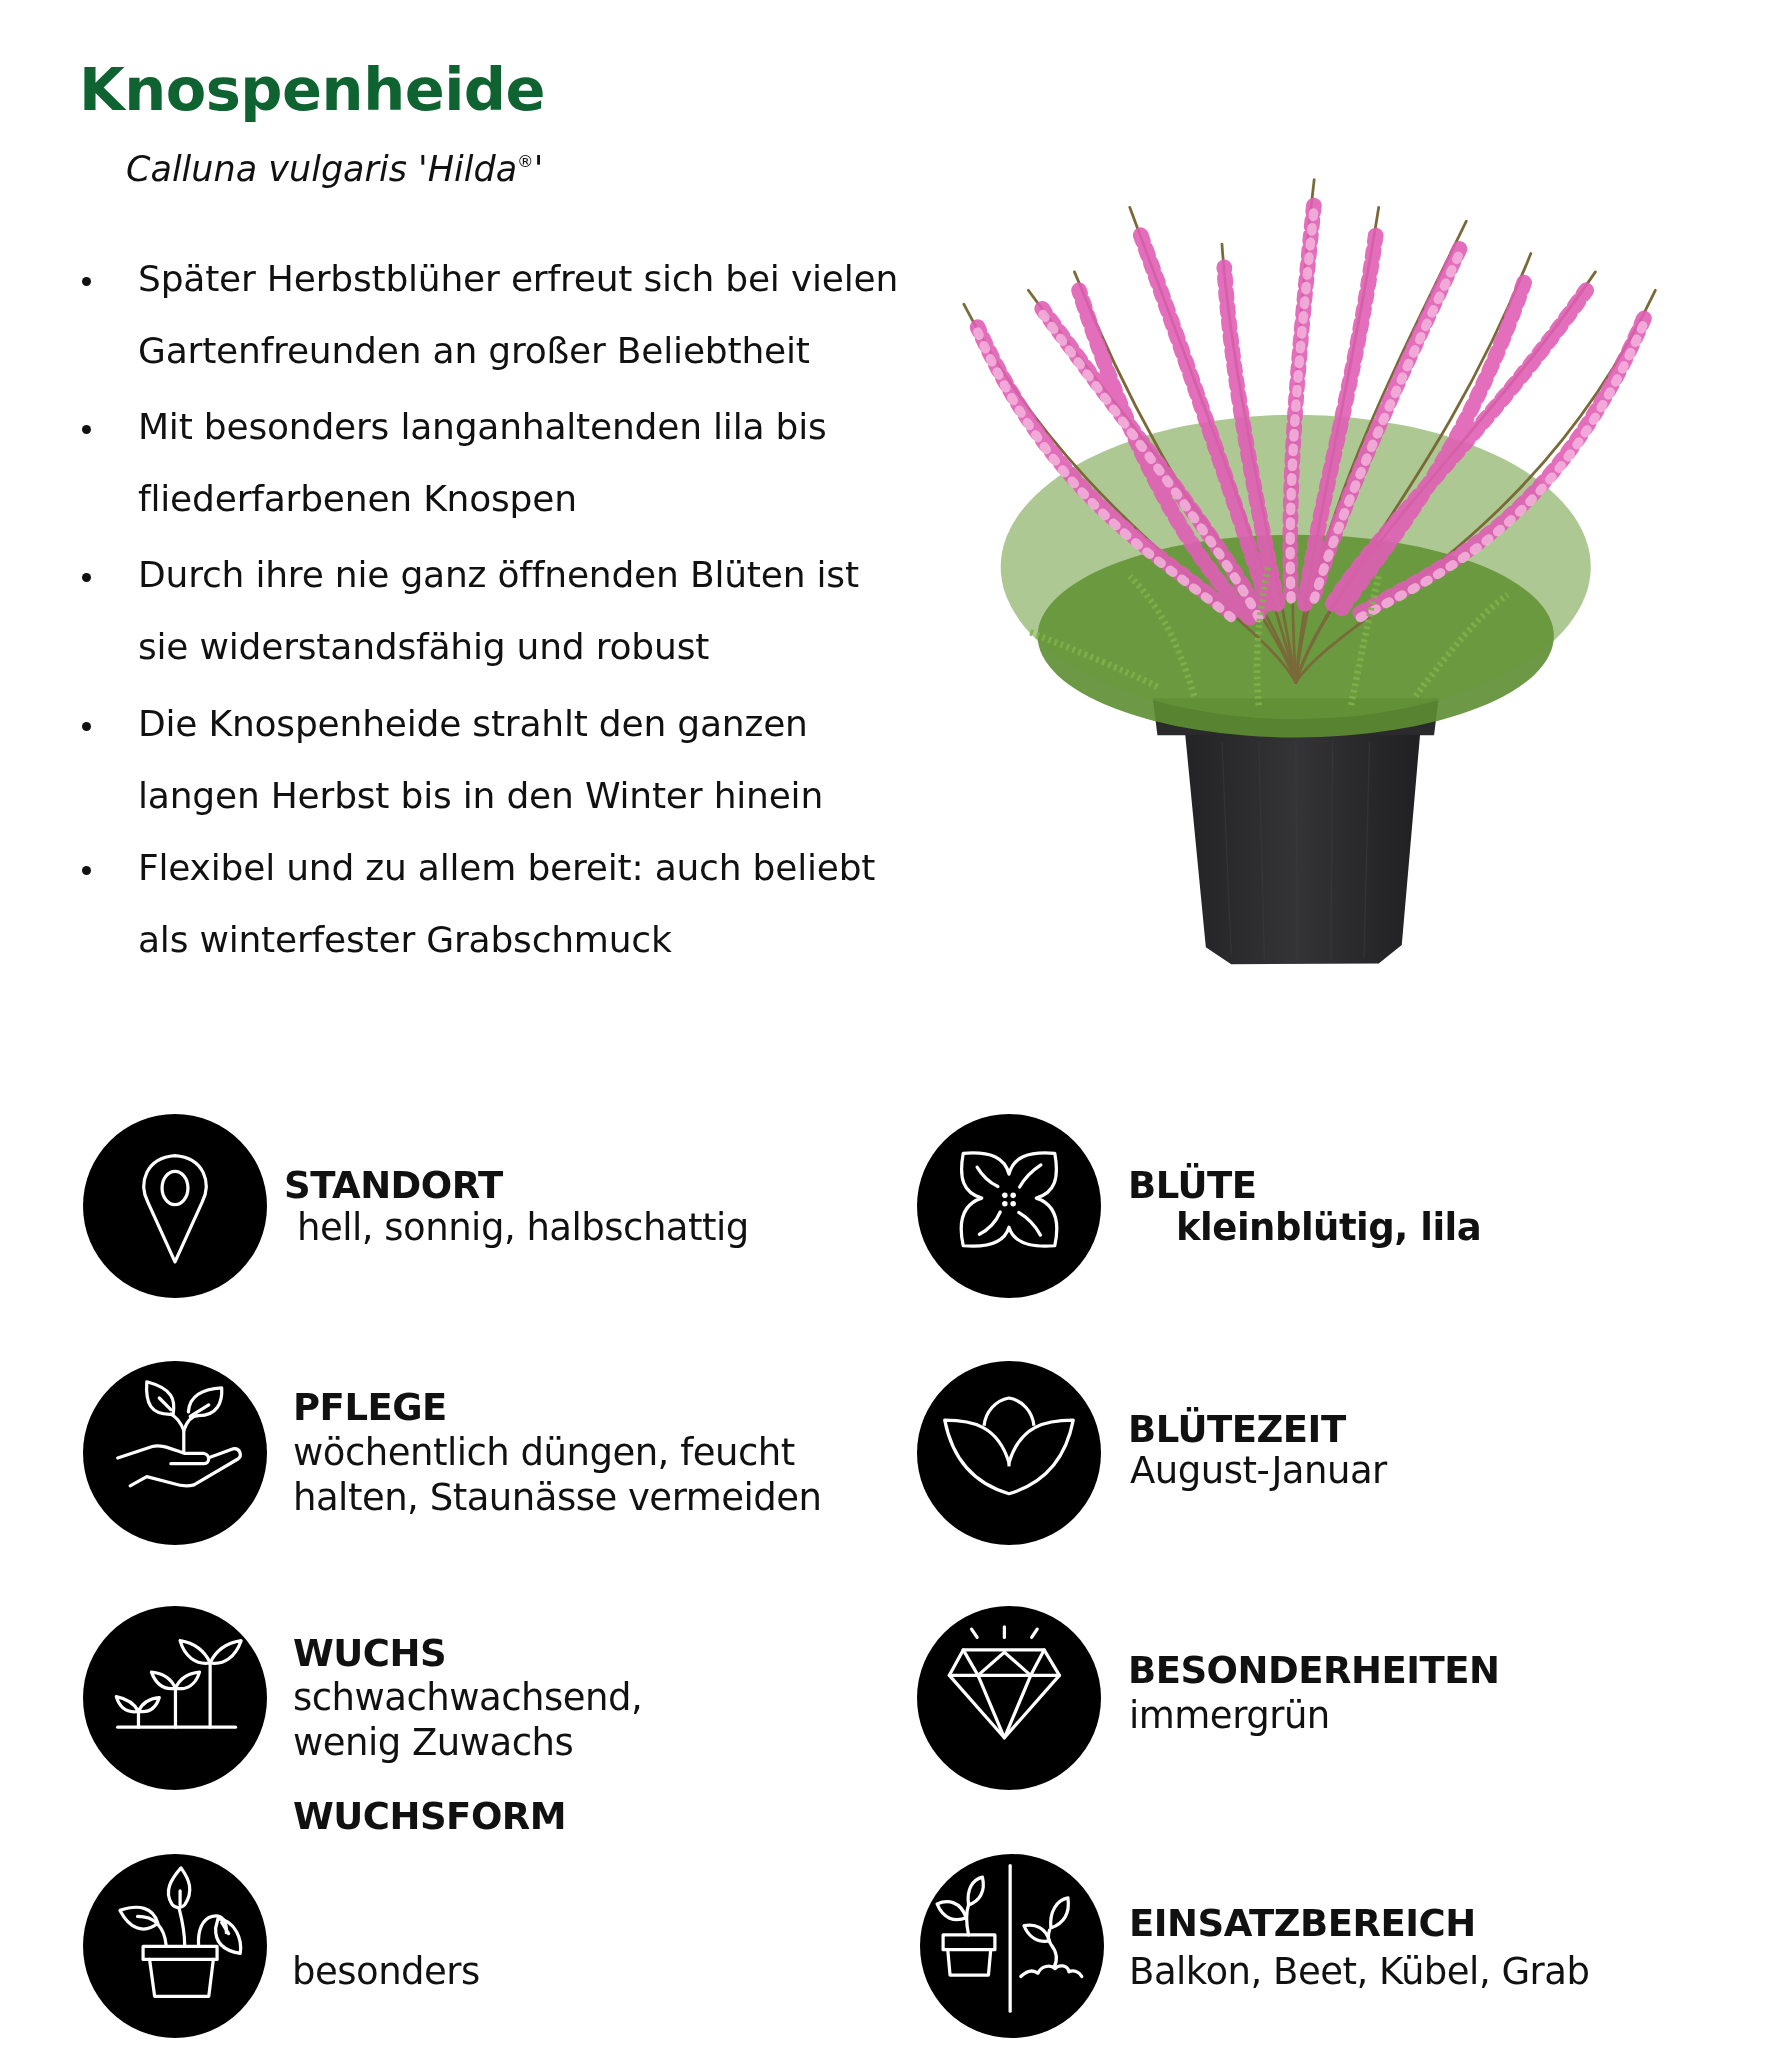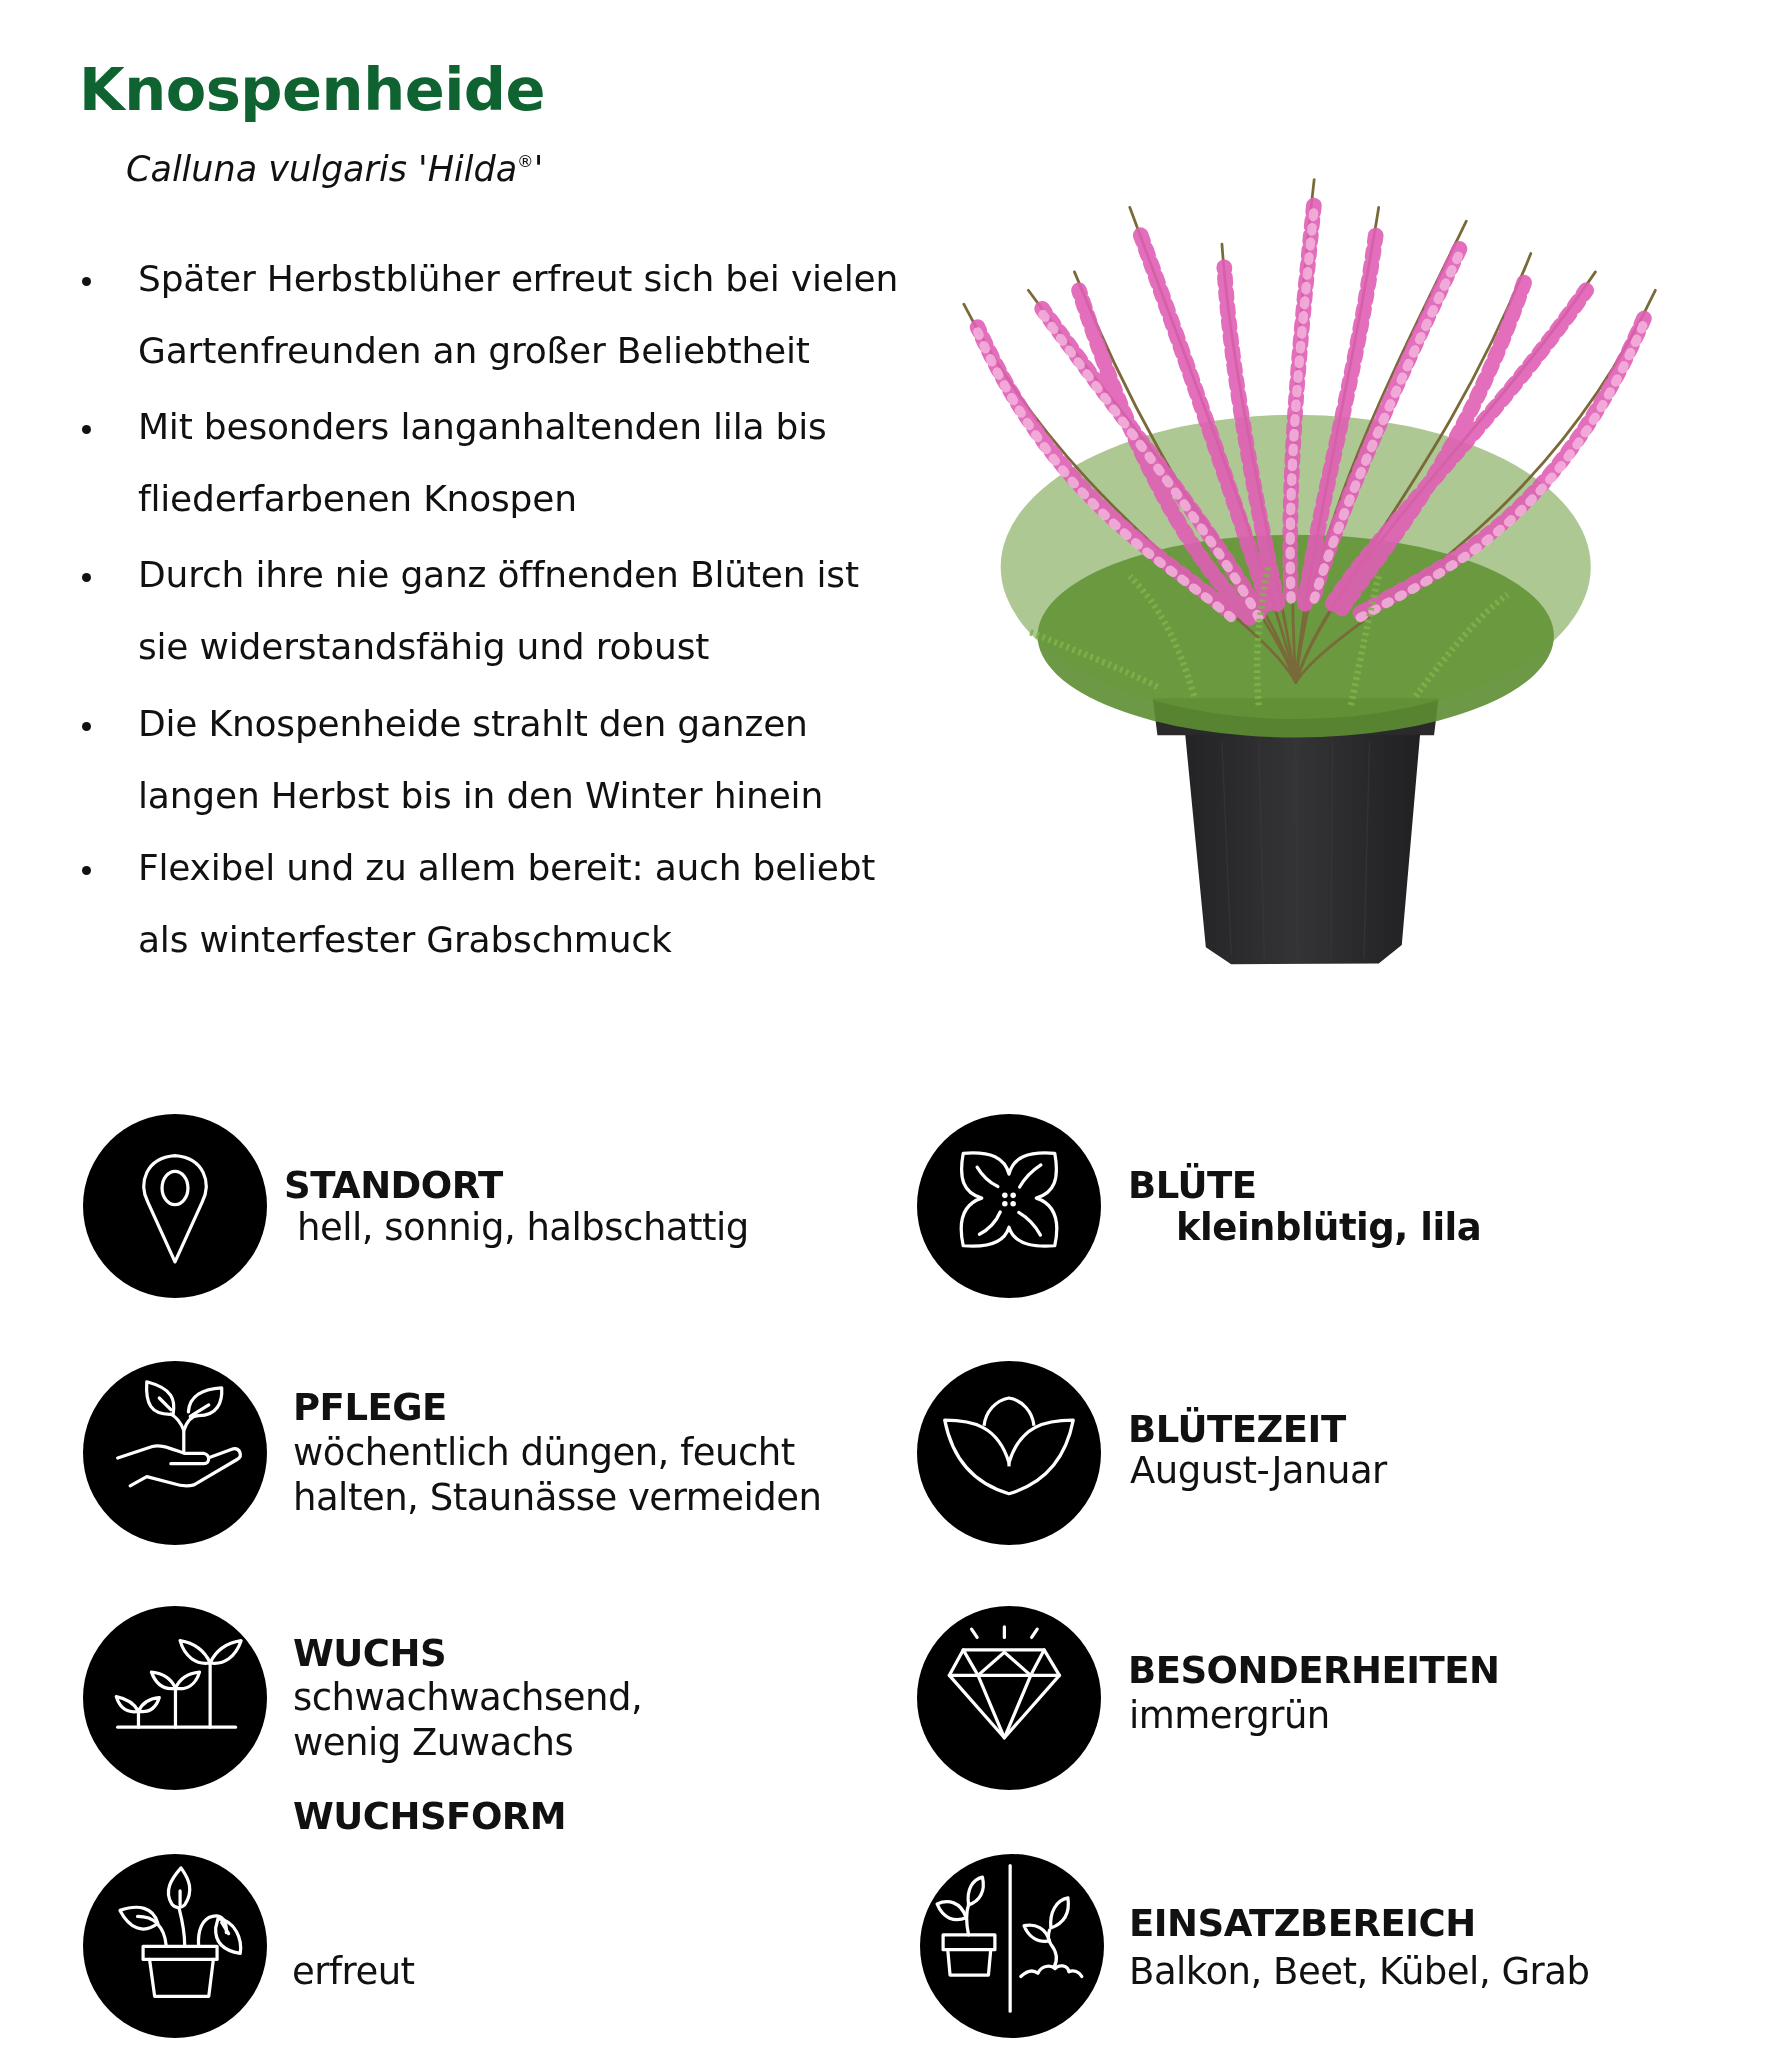--- a/index.html
+++ b/index.html
@@ -224,21 +224,21 @@
         <path d="M118 135 C 135 135 150 140 160 150"></path>
         <path d="M220 198 C 220 170 215 145 208 118"></path>
         <path d="M212 30 C 190 55 175 80 192 108 C 200 118 212 118 220 110 C 240 80 230 55 212 30 Z"></path>
         <path d="M210 80 L210 110"></path>
         <path d="M250 198 C 248 165 258 140 280 135 C 300 130 312 145 310 170"></path>
         <path d="M292 140 C 330 145 345 185 340 215 C 310 210 285 195 287 160 Z"></path>
         <path d="M300 148 L315 172"></path>
       </svg>
     </div>
     <div class="feature-label" style="left:293px; top:1798px;">WUCHSFORM</div>
-    <div class="feature-value" style="left:292px; top:1953px;">erfreut</div>
+    <div class="feature-value" style="left:292px; top:1953px;">besonders</div>
   </div>
 
   <div>
     <div class="feature-circle" style="left:920px; top:1854px;">
       <svg viewBox="0 0 398 398" fill="none" stroke="#fff" stroke-width="7" stroke-linecap="round" stroke-linejoin="round">
         <path d="M195 25 L195 340"></path>
         <path d="M50 175 L162 175 L162 207 L50 207 Z"></path>
         <path d="M60 207 L65 262 L148 262 L153 207"></path>
         <path d="M105 175 C 100 150 98 130 105 110"></path>
         <path d="M37 108 C 60 98 88 102 100 138 C 75 148 50 140 37 108 Z"></path>

